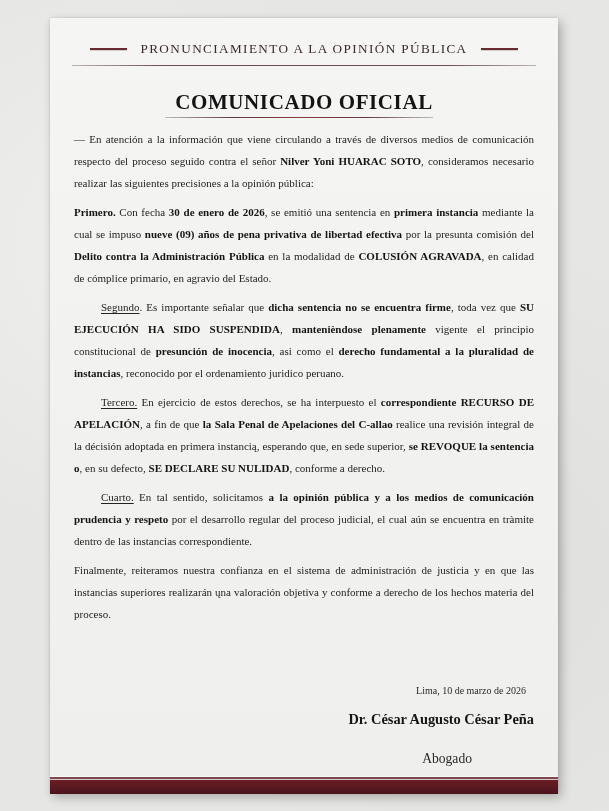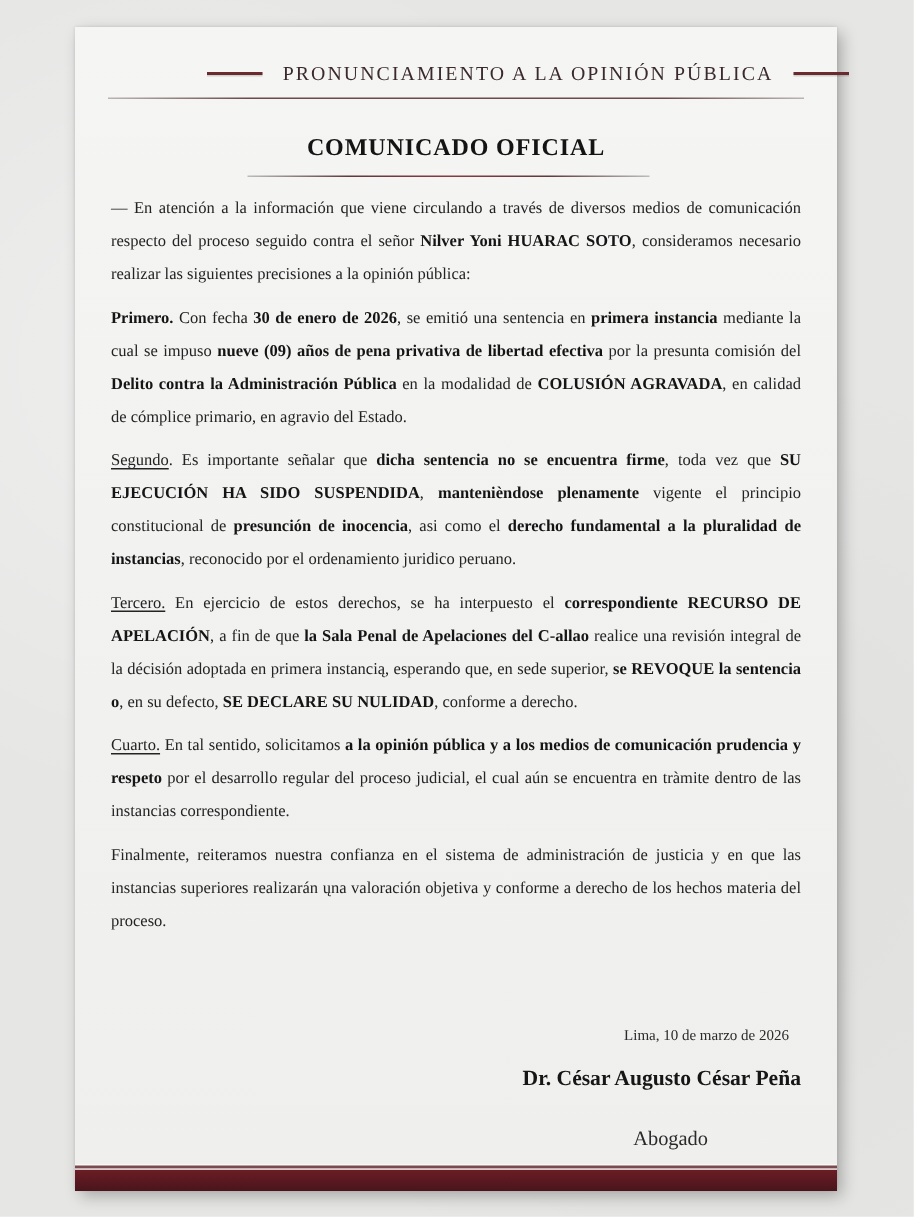--- a/index.html
+++ b/index.html
@@ -30,21 +30,20 @@
     }
     .header {
       position: absolute;
       left: 0;
       top: 22px;
       width: 508px;
       height: 18px;
       display: flex;
       align-items: center;
       justify-content: center;
-      margin-left: 48px;
     }
     .header .dash {
       width: 37px;
       height: 2px;
       background: #6b2a30;
       margin: 0 13px;
       box-shadow: 0 1px 0 rgba(0,0,0,0.15);
     }
     .header .header-text {
       font-size: 13.2px;
@@ -59,21 +58,21 @@
       width: 464px;
       height: 1px;
       background: linear-gradient(90deg, rgba(80,60,60,0.35), #6b4a4d 20%, #6b4a4d 80%, rgba(80,60,60,0.35));
     }
     .title {
       position: absolute;
       left: 0;
       top: 72px;
       width: 508px;
       text-align: center;
-      font-size: 16px;
+      font-size: 21px;
       font-weight: bold;
       letter-spacing: 0.6px;
       color: #141414;
     }
     .title-rule {
       position: absolute;
       left: 115px;
       top: 99px;
       width: 268px;
       height: 1px;
@@ -92,20 +91,21 @@
       margin: 0 0 7px 0;
       text-align: justify;
     }
     .body-text b {
       font-weight: bold;
       color: #151515;
     }
     .body-text u {
       text-decoration: underline;
       text-underline-offset: 2px;
+      margin-left: 27px;
     }
     .date-line {
       position: absolute;
       left: 0;
       top: 667px;
       width: 476px;
       text-align: right;
       font-size: 10px;
       color: #2a2a2a;
     }

